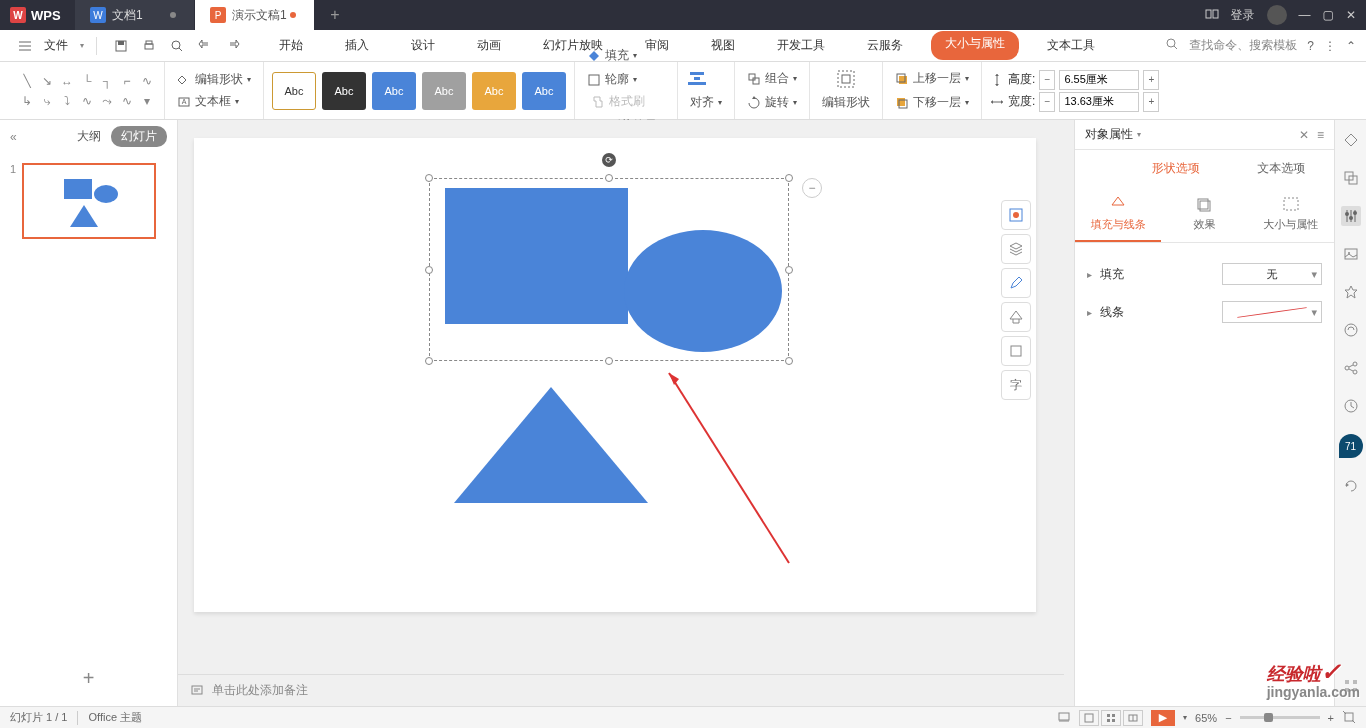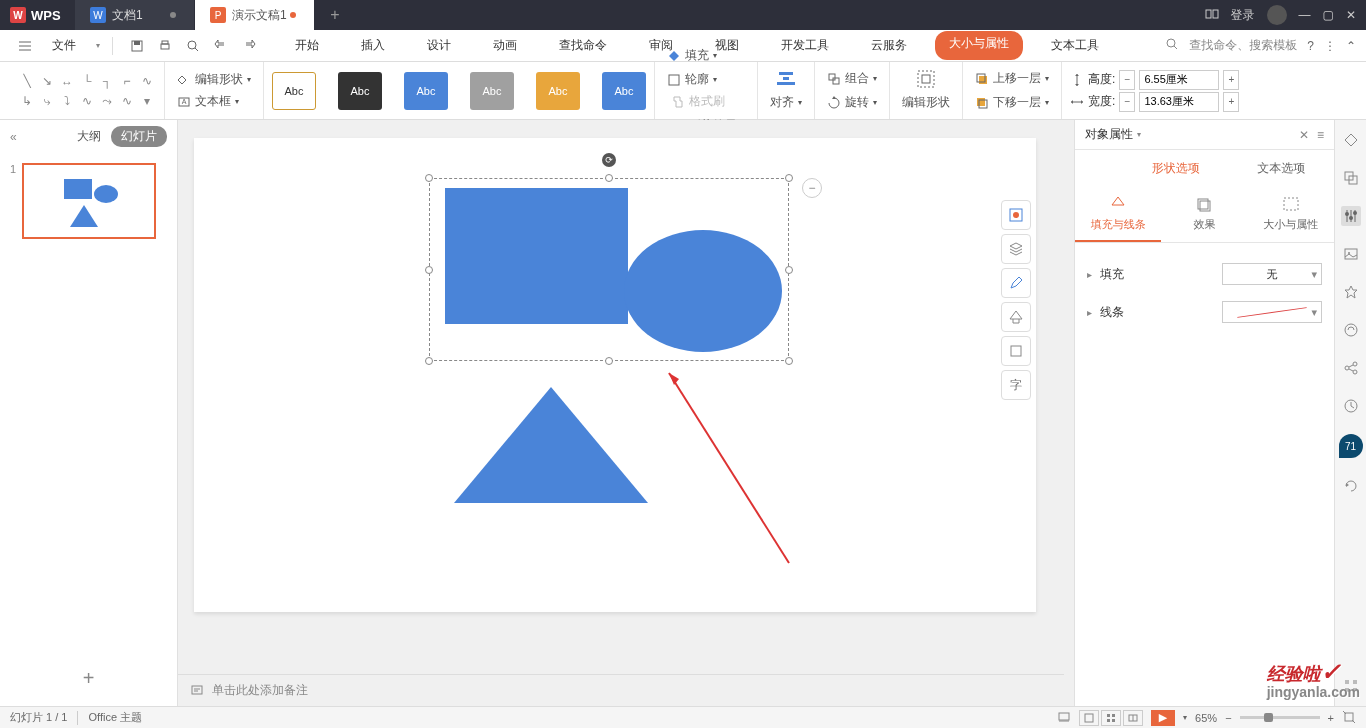--- a/index.html
+++ b/index.html
@@ -17,39 +17,39 @@
 .tab-icon.orange { background: #e8663c; }
 .tab-dot { width: 6px; height: 6px; border-radius: 50%; background: #e8663c; position: absolute; right: 18px; }
 .tab-dot.gray { background: #888; }
 .tab-add { width: 40px; height: 30px; display: flex; align-items: center; justify-content: center; color: #999; font-size: 16px; }
 .titlebar-right { margin-left: auto; display: flex; align-items: center; gap: 12px; padding-right: 10px; color: #ccc; }
 .titlebar-right span { cursor: pointer; }
 .avatar { width: 20px; height: 20px; border-radius: 50%; background: #555; }
 
 
 .menubar { height: 32px; background: #fff; border-bottom: 1px solid #ddd; display: flex; align-items: center; padding: 0 10px; }
-.file-btn { display: flex; align-items: center; gap: 20px; padding: 4px 8px; }
+.file-btn { display: flex; align-items: center; gap: 12px; padding: 4px 8px; }
 .file-btn svg { width: 14px; height: 14px; }
 .qat { display: flex; align-items: center; gap: 4px; margin-left: 8px; }
 .qat-btn { width: 24px; height: 24px; display: flex; align-items: center; justify-content: center; color: #666; }
 .menu-tabs { display: flex; margin-left: 20px; gap: 14px; }
 .menu-tab { padding: 6px 14px; color: #333; cursor: pointer; }
 .menu-tab.active { background: #e8663c; color: #fff; border-radius: 12px; padding: 4px 14px; }
 .menubar-right { margin-left: auto; display: flex; align-items: center; gap: 10px; color: #666; }
 .search-hint { color: #888; }
 
 
 .ribbon { height: 58px; background: #fff; border-bottom: 1px solid #ddd; display: flex; align-items: center; padding: 0 10px; }
 .ribbon-group { display: flex; flex-direction: column; padding: 0 8px; border-right: 1px solid #e5e5e5; height: 100%; justify-content: center; }
 .ribbon-group.last { border-right: none; }
 .shapes-grid { display: grid; grid-template-columns: repeat(7, 18px); grid-template-rows: repeat(2, 18px); gap: 2px; }
 .shape-icon { width: 18px; height: 18px; display: flex; align-items: center; justify-content: center; color: #888; }
 .ribbon-btn { display: flex; align-items: center; gap: 4px; padding: 2px 4px; color: #555; height: 22px; }
 .ribbon-btn svg { width: 14px; height: 14px; }
-.style-grid { display: flex; gap: 22px; }
+.style-grid { display: flex; gap: 6px; }
 .style-box { width: 44px; height: 38px; border-radius: 3px; display: flex; align-items: center; justify-content: center; font-size: 11px; }
 .style-box.white { background: #fff; border: 1px solid #cc9933; color: #333; }
 .style-box.black { background: #333; color: #fff; }
 .style-box.blue { background: #4a84d8; color: #fff; }
 .style-box.gray { background: #a0a0a0; color: #fff; }
 .style-box.yellow { background: #e8a63c; color: #fff; }
 .style-box.blue2 { background: #4a84d8; color: #fff; }
 .ribbon-col { display: flex; flex-direction: column; gap: 2px; }
 .dim-input { width: 80px; height: 20px; border: 1px solid #ccc; padding: 0 4px; font-size: 11px; }
 .dim-row { display: flex; align-items: center; gap: 4px; }
@@ -192,21 +192,21 @@
         <svg width="14" height="14" viewBox="0 0 14 14">
           <path d="M4 4 L10 4 L10 1 L13 5 L10 9 L10 6 L4 6" fill="none" stroke="#666"></path>
         </svg>
       </div>
   </div>
   <div class="menu-tabs">
     <div class="menu-tab">开始</div>
     <div class="menu-tab">插入</div>
     <div class="menu-tab">设计</div>
     <div class="menu-tab">动画</div>
-    <div class="menu-tab">查找命令</div>
+    <div class="menu-tab">幻灯片放映</div>
     <div class="menu-tab">审阅</div>
     <div class="menu-tab">视图</div>
     <div class="menu-tab">开发工具</div>
     <div class="menu-tab">云服务</div>
     <div class="menu-tab active">大小与属性</div>
     <div class="menu-tab">文本工具</div>
   </div>
   <div class="menubar-right">
     <span><svg width="14" height="14" viewBox="0 0 14 14">
           <circle cx="6" cy="6" r="4" fill="none" stroke="#888"></circle>
@@ -293,21 +293,21 @@
           <svg viewBox="0 0 14 14">
             <rect x="2" y="2" width="8" height="8" fill="#4a84d8"></rect>
             <rect x="4" y="4" width="8" height="8" fill="none" stroke="#888"></rect>
           </svg>
           <span>形状效果</span>
           <span style="font-size:8px">▾</span>
         </div>
     </div>
   </div>
   <div class="ribbon-group">
-    <div class="ribbon-col" style="align-items:center">
+    <div class="ribbon-col" style="align-items:flex-start">
       <svg width="22" height="22" viewBox="0 0 22 22">
           <rect x="4" y="4" width="14" height="3" fill="#4a84d8"></rect>
           <rect x="8" y="9" width="6" height="3" fill="#4a84d8"></rect>
           <rect x="2" y="14" width="18" height="3" fill="#4a84d8"></rect>
         </svg>
       <div class="ribbon-btn">
           <span>对齐</span>
           <span style="font-size:8px">▾</span>
         </div>
     </div>

